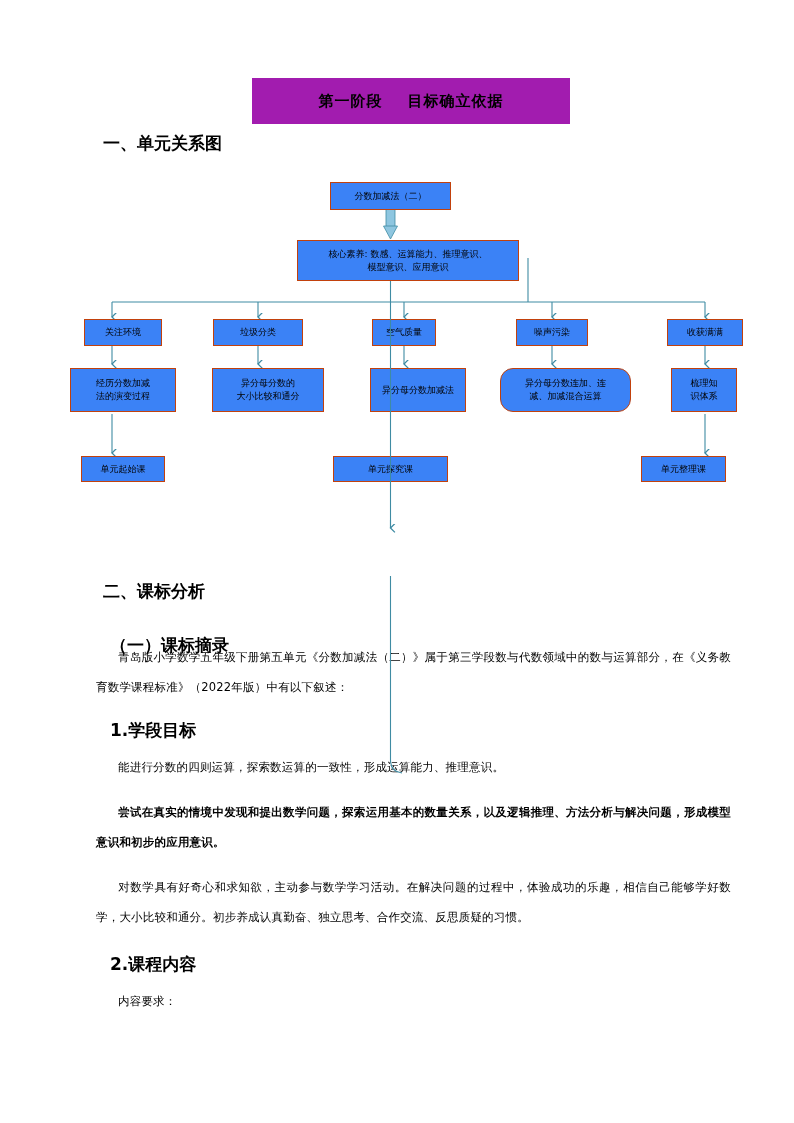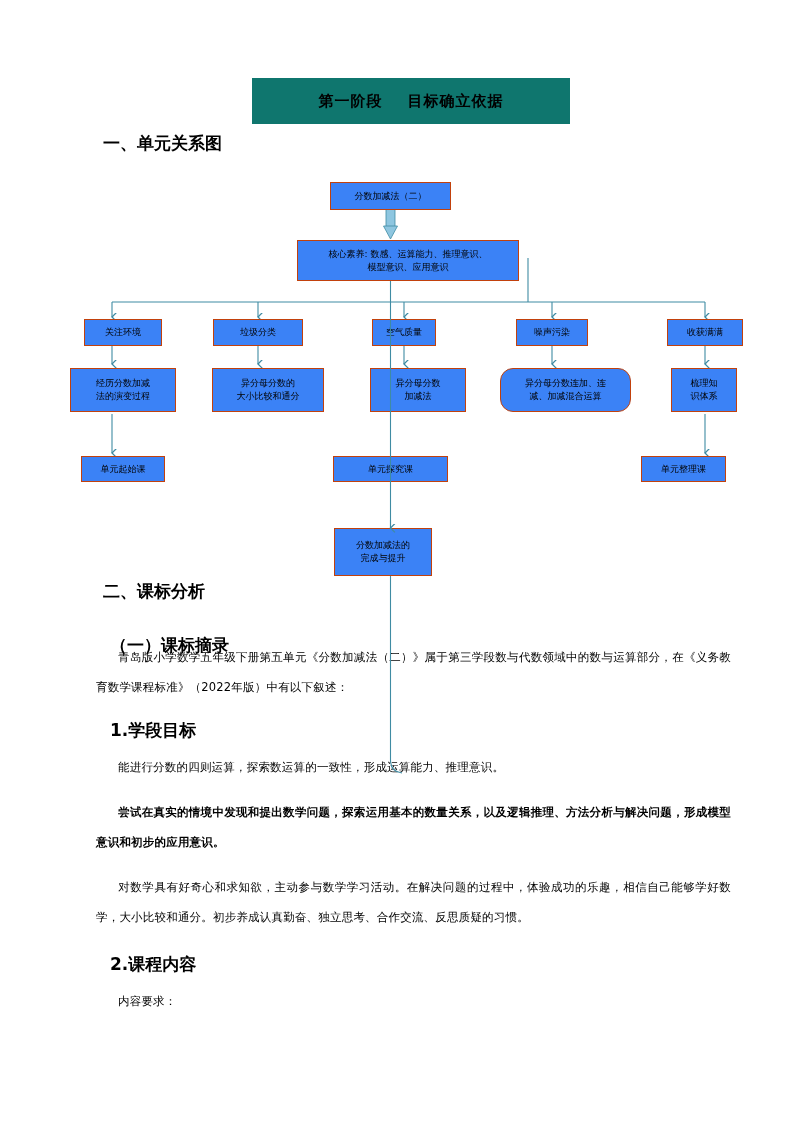--- a/index.html
+++ b/index.html
@@ -9,21 +9,21 @@
     font-family:"DejaVu Sans","Liberation Sans",sans-serif;
     color:#000000;
     position:relative;
     overflow:hidden;
   }
   #page { position:relative; width:794px; height:1123px; }
 
   
   .banner {
     position:absolute; left:252px; top:78px; width:318px; height:46px;
-    background:#0f766e;
+    background:#a21caf;
     display:flex; align-items:center; justify-content:center;
   }
   .banner-text {
     font-size:15px; font-weight:bold; letter-spacing:1px;
     white-space:pre;
   }
 
   
   .heading {
     position:absolute; font-size:17px; font-weight:bold; white-space:nowrap;
@@ -139,21 +139,21 @@
     </div>
 
     <div class="node" style="left:70px; top:368px; width:106px; height:44px; flex-direction:column;">
       <span>经历分数加减</span>
       <span>法的演变过程</span>
     </div>
     <div class="node" style="left:212px; top:368px; width:112px; height:44px; flex-direction:column;">
       <span>异分母分数的</span>
       <span>大小比较和通分</span>
     </div>
-    <div class="node" style="left:370px; top:368px; width:96px; height:44px; flex-direction:column;">
+    <div class="node" style="left:370px; top:368px; width:96px; height:44px; flex-direction:row;">
       <span>异分母分数</span>
       <span>加减法</span>
     </div>
     <div class="node" style="left:500px; top:368px; width:131px; height:44px; flex-direction:column;border-radius:13px;">
       <span>异分母分数连加、连</span>
       <span>减、加减混合运算</span>
     </div>
     <div class="node" style="left:671px; top:368px; width:66px; height:44px; flex-direction:column;">
       <span>梳理知</span>
       <span>识体系</span>
@@ -162,24 +162,20 @@
     <div class="node" style="left:81px; top:456px; width:84px; height:26px;">
       <span>单元起始课</span>
     </div>
     <div class="node" style="left:333px; top:456px; width:115px; height:26px;">
       <span>单元探究课</span>
     </div>
     <div class="node" style="left:641px; top:456px; width:85px; height:26px;">
       <span>单元整理课</span>
     </div>
 
-    <div class="node" style="left:334px; top:528px; width:98px; height:48px; flex-direction:column;">
-      <span>分数加减法的</span>
-      <span>完成与提升</span>
-    </div>
   </div>
 
   <div class="heading" style="left:103px; top:580px;">二、课标分析</div>
 
   <div class="heading" style="left:110px; top:634px;">（一）课标摘录</div>
 
   <div class="para" style="left:96px; top:642px; width:635px;">
     <span class="ind"></span><span>青岛版小学数学五年级下册第五单元《分数加减法（二）》属于第三学段数与代数领域中的数与运算部分，在《义务教育数学课程标准》（2022年版）中有以下叙述：</span>
   </div>
 

